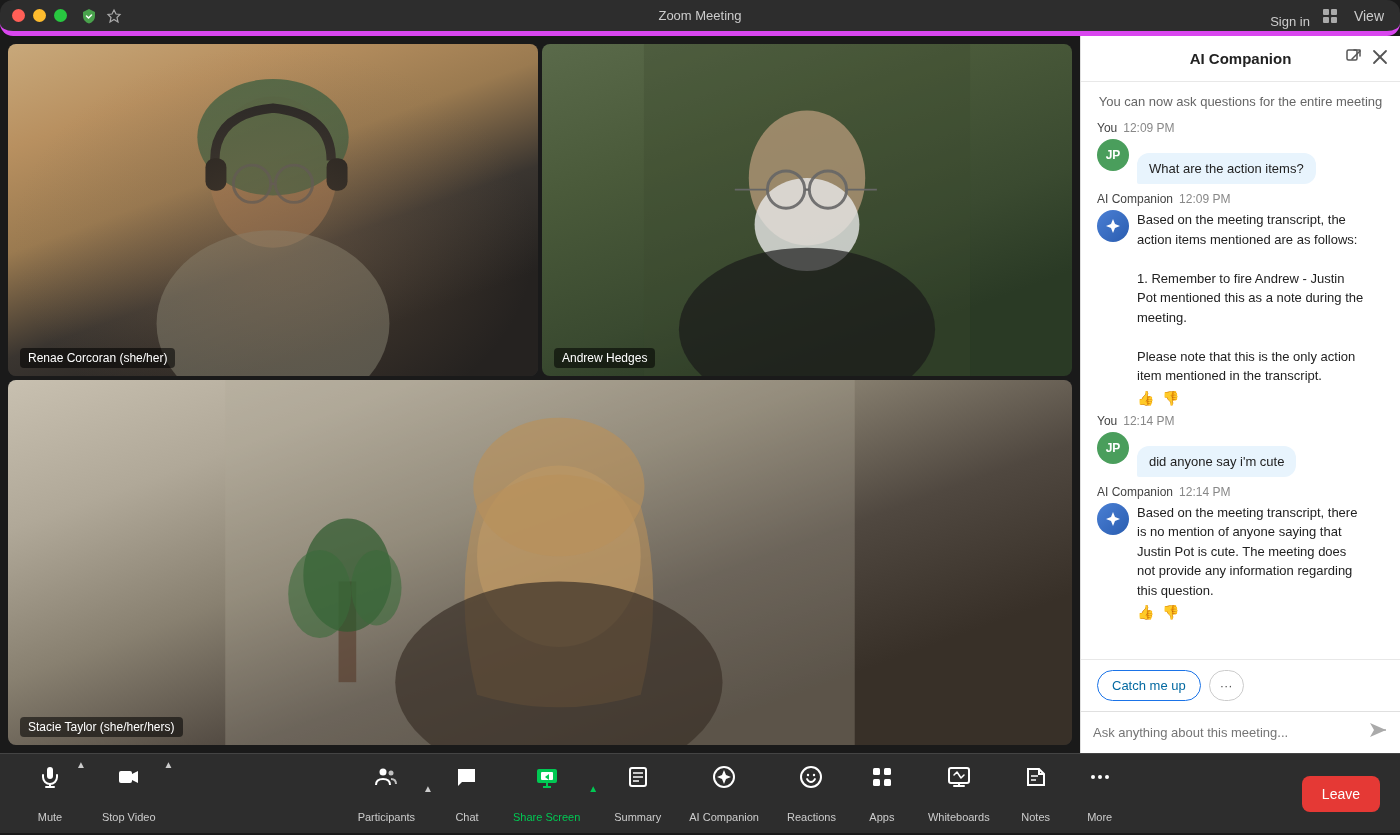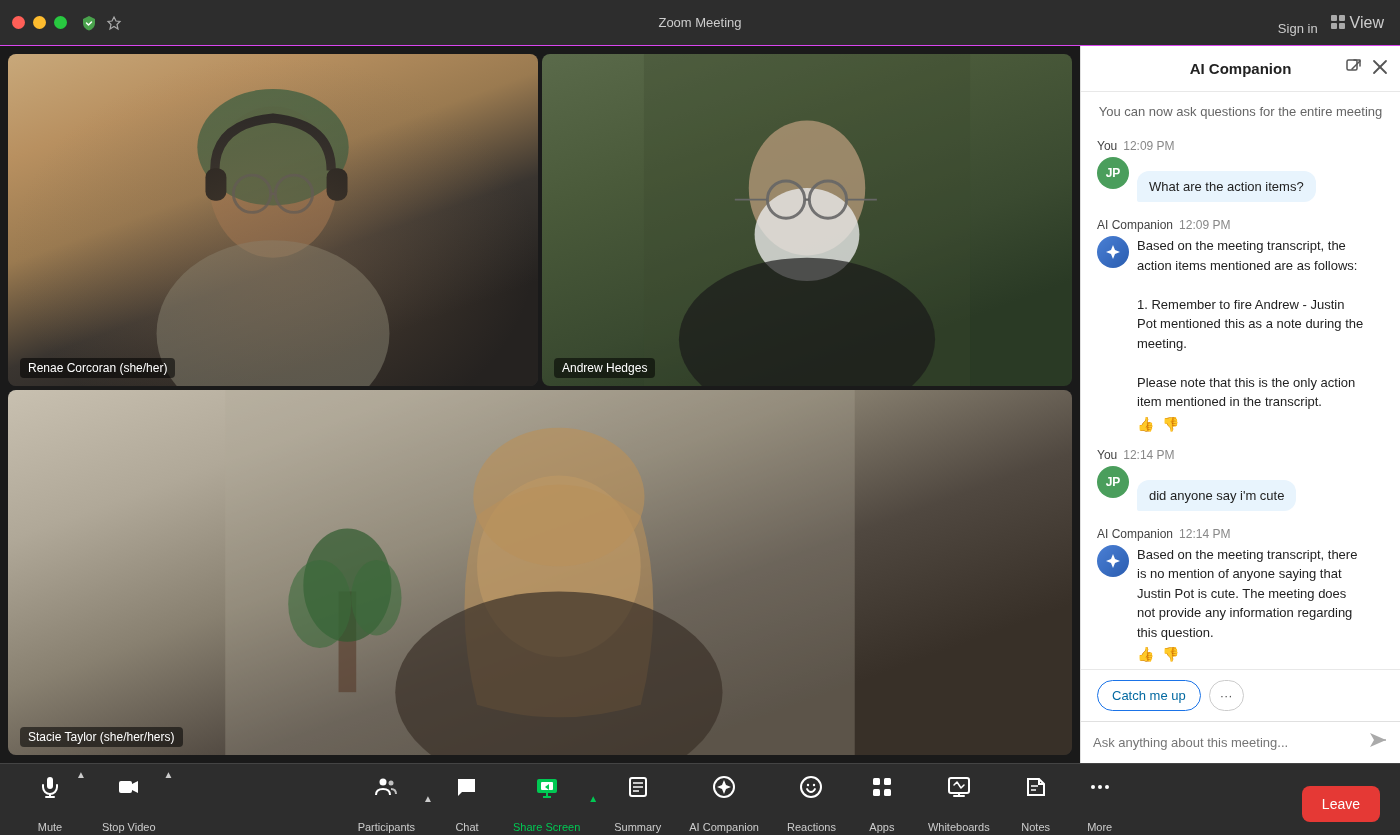--- a/index.html
+++ b/index.html
@@ -6,27 +6,28 @@
     body {
       width: 1400px;
       height: 835px;
       overflow: hidden;
       font-family: -apple-system, BlinkMacSystemFont, 'Segoe UI', sans-serif;
       background: #1a1a1a;
     }
 
     
     .title-bar {
-      height: 46px;
+      height: 36px;
       background: #2d2d2d;
       display: flex;
       align-items: center;
       justify-content: center;
       position: relative;
-      border-bottom: 1px solid #d946ef;
+      border-bottom: 5px solid #d946ef;
+      border-radius: 13px;
     }
     .traffic-lights {
       position: absolute;
       left: 12px;
       display: flex;
       gap: 8px;
     }
     .traffic-light {
       width: 13px;
       height: 13px;
@@ -48,24 +49,24 @@
       gap: 12px;
     }
     .sign-in-btn {
       color: #ccc;
       font-size: 13px;
       cursor: pointer;
       margin-top: 12px;
     }
     .view-btn {
       color: #ccc;
-      font-size: 16px;
-      display: flex;
-      align-items: flex-start;
-      gap: 4px;
+      font-size: 14px;
+      display: flex;
+      align-items: flex-end;
+      gap: 16px;
       cursor: pointer;
     }
     .title-bar-left {
       position: absolute;
       left: 80px;
       display: flex;
       align-items: center;
       gap: 8px;
     }
     .shield-icon {
@@ -180,21 +181,21 @@
       font-size: 16px;
     }
 
     
     .ai-messages {
       flex: 1;
       overflow-y: auto;
       padding: 12px 16px;
       display: flex;
       flex-direction: column;
-      gap: 16px;
+      gap: 8px;
     }
     .intro-text {
       color: #666;
       font-size: 13px;
       text-align: center;
       margin-bottom: 4px;
     }
     .message-group {
       display: flex;
       flex-direction: column;

